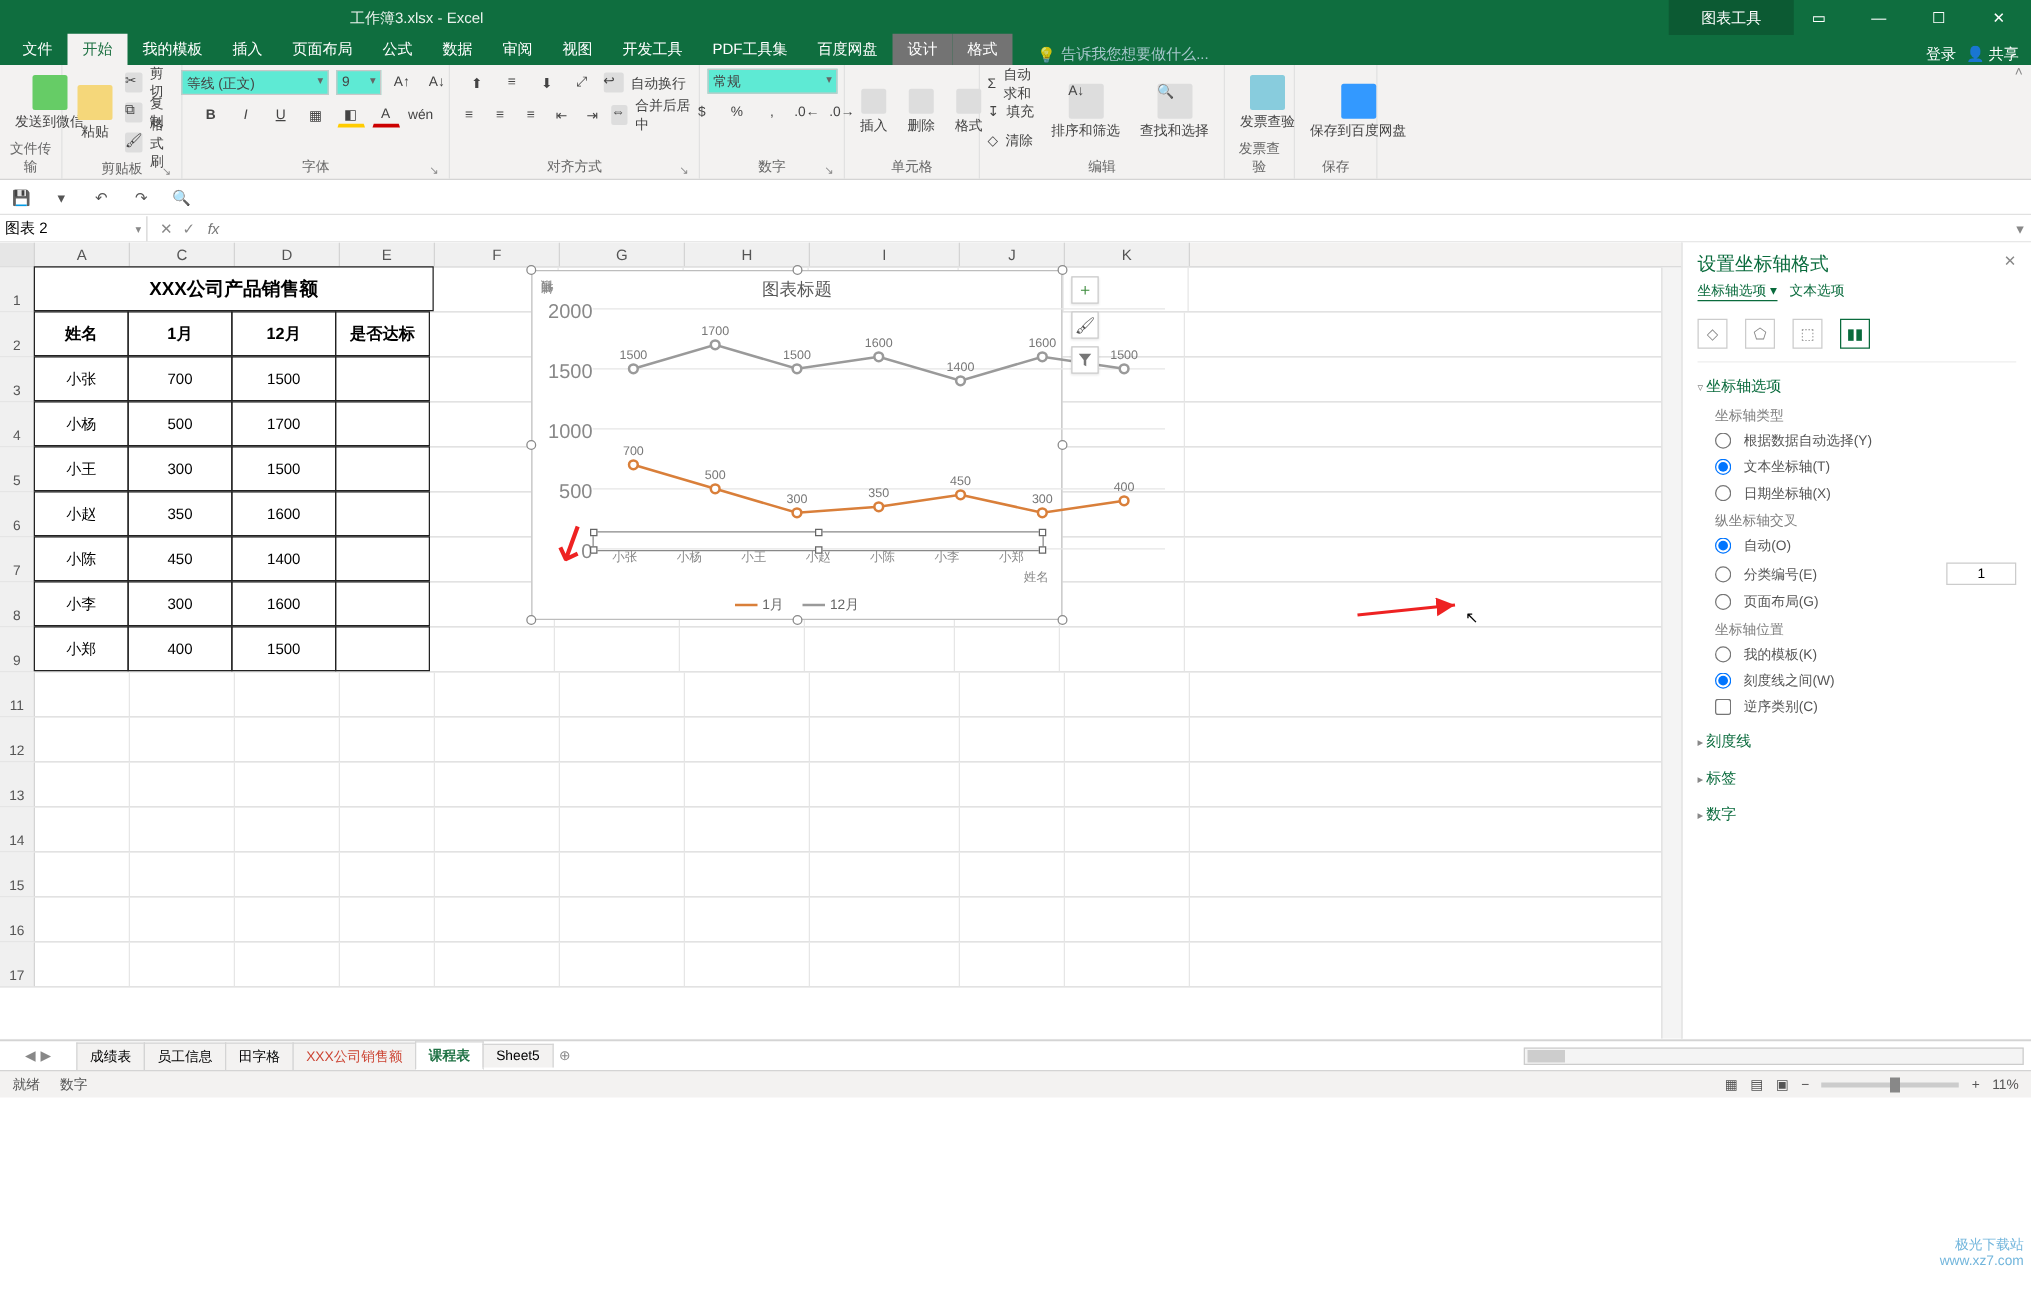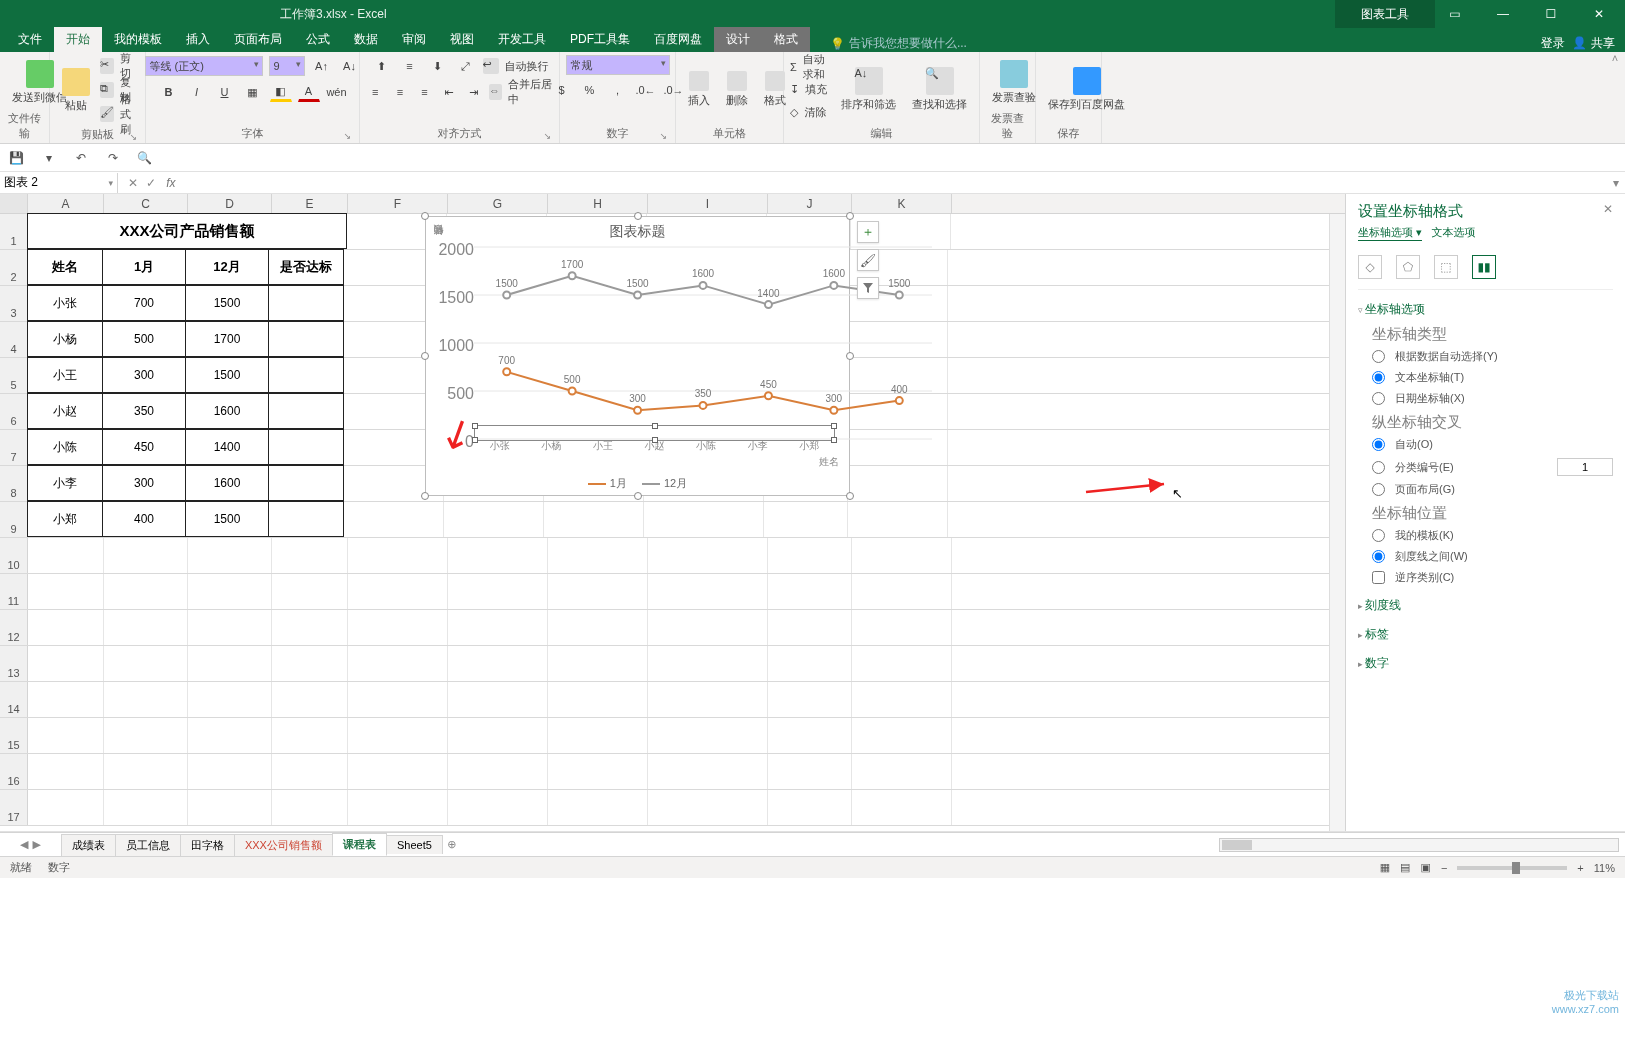--- a/index.html
+++ b/index.html
@@ -21,21 +21,21 @@
 .ribbon .group .body{flex:1;display:flex;align-items:center;gap:4px}
 .ribbon .group .label{text-align:center;color:#666;font-size:11px;padding:2px 0;position:relative}
 .ribbon .group .label .launcher{position:absolute;right:2px;bottom:2px;font-size:9px;color:#888}
 .rbtn{display:flex;flex-direction:column;align-items:center;justify-content:center;padding:2px 6px;gap:2px;cursor:pointer}
 .rbtn .ico{width:20px;height:20px;background:#ddd;border-radius:2px}
 .rbtn.lg .ico{width:28px;height:28px}
 .rbtn span{font-size:11px;color:#444;white-space:nowrap}
 .mini-row{display:flex;align-items:center;gap:6px;height:22px}
 .mini-row .ico-s{width:16px;height:16px;background:#ddd;border-radius:2px}
 .font-box{display:flex;flex-direction:column;gap:2px}
-.combo{height:20px;border:1px solid #c8c8c8;background:#c4b5fd;display:flex;align-items:center;padding:0 14px 0 4px;position:relative;font-size:11px}
+.combo{height:20px;border:1px solid #c8c8c8;background:#5eead4;display:flex;align-items:center;padding:0 14px 0 4px;position:relative;font-size:11px}
 .combo::after{content:"▾";position:absolute;right:3px;top:2px;font-size:9px;color:#666}
 .ico-btn{width:22px;height:20px;border:1px solid transparent;display:flex;align-items:center;justify-content:center;font-size:11px;color:#444}
 .qat{height:28px;background:#fff;border-bottom:1px solid #e1e1e1;display:flex;align-items:center;padding:0 8px;gap:14px}
 .qat .q{width:18px;height:18px;display:flex;align-items:center;justify-content:center;color:#555}
 .namebox-row{height:22px;border-bottom:1px solid #e1e1e1;display:flex;align-items:center;background:#fff}
 .namebox{width:118px;height:20px;border-right:1px solid #d4d4d4;padding:0 4px;display:flex;align-items:center;justify-content:space-between;font-size:12px}
 .fx-btns{display:flex;gap:8px;padding:0 10px;color:#888}
 .fx-lbl{font-style:italic;color:#777;padding-right:6px}
 .formula-bar{flex:1;padding-left:4px}
 .grid-area{display:flex;height:638px;border-bottom:1px solid #e1e1e1}
@@ -76,21 +76,21 @@
 .fp-icons{display:flex;gap:14px;padding:6px 0 10px;border-bottom:1px solid #eee;margin-bottom:8px}
 .fp-icons .fpi{width:24px;height:24px;border:1px solid #ccc;display:flex;align-items:center;justify-content:center;color:#888}
 .fp-icons .fpi.active{border-color:#0a6b3d;color:#0a6b3d}
 .fp-sec{margin-bottom:6px}
 .fp-sec-h{color:#0a6b3d;font-size:12px;cursor:pointer;padding:3px 0}
 .fp-sec-h::before{content:"▸ ";color:#888;font-size:9px}
 .fp-sec-h.open::before{content:"▿ "}
 .fp-row{padding:3px 0 3px 14px;display:flex;align-items:center;gap:6px;font-size:11px;color:#555}
 .fp-row input[type=radio],.fp-row input[type=checkbox]{margin-right:4px}
 .fp-row .num-in{width:56px;height:18px;border:1px solid #ccc;text-align:center;font-size:11px;margin-left:auto}
-.fp-label{padding-left:14px;color:#808080;font-size:15px;margin:4px 0 2px}
+.fp-label{padding-left:14px;color:#808080;font-size:11px;margin:4px 0 2px}
 .sheet-tabs{height:24px;background:#fff;border-top:1px solid #d4d4d4;display:flex;align-items:center;padding-left:20px;font-size:11px}
 .sheet-tabs .nav{display:flex;gap:4px;color:#888;padding-right:20px}
 .sheet-tabs .st{padding:3px 10px;border:1px solid #d4d4d4;border-bottom:none;background:#f3f2f1;margin-right:-1px;cursor:pointer}
 .sheet-tabs .st.active{background:#fff;border-bottom:1px solid #fff;color:#217346;font-weight:bold}
 .sheet-tabs .st.hl{color:#c43}
 .sheet-tabs .add{width:20px;text-align:center;color:#888;cursor:pointer}
 .sheet-tabs .hscroll{margin-left:auto;width:400px;height:14px;border:1px solid #ccc;background:#f4f4f4;position:relative;margin-right:6px}
 .statusbar{height:22px;background:#f3f2f1;border-top:1px solid #d4d4d4;display:flex;align-items:center;padding:0 10px;font-size:11px;color:#555}
 .statusbar .right{margin-left:auto;display:flex;align-items:center;gap:10px}
 .zoom-slider{width:110px;height:4px;background:#ccc;position:relative}
@@ -441,33 +441,20 @@
           <div class="cell" style="width: 120px;"></div>
           <div class="cell" style="width: 84px;"></div>
           <div class="cell" style="width: 100px;"></div>
         </div>
         <div class="row">
           <div class="rowhdr">9</div>
           <div class="cell tbl-cell" style="width: 76px;">小郑</div>
           <div class="cell tbl-cell" style="width: 84px;">400</div>
           <div class="cell tbl-cell" style="width: 84px;">1500</div>
           <div class="cell tbl-cell" style="width: 76px;"></div>
-          <div class="cell" style="width: 100px;"></div>
-          <div class="cell" style="width: 100px;"></div>
-          <div class="cell" style="width: 100px;"></div>
-          <div class="cell" style="width: 120px;"></div>
-          <div class="cell" style="width: 84px;"></div>
-          <div class="cell" style="width: 100px;"></div>
-        </div>
-        <div class="row">
-          <div class="rowhdr">10</div>
-          <div class="cell" style="width: 76px;"></div>
-          <div class="cell" style="width: 84px;"></div>
-          <div class="cell" style="width: 84px;"></div>
-          <div class="cell" style="width: 76px;"></div>
           <div class="cell" style="width: 100px;"></div>
           <div class="cell" style="width: 100px;"></div>
           <div class="cell" style="width: 100px;"></div>
           <div class="cell" style="width: 120px;"></div>
           <div class="cell" style="width: 84px;"></div>
           <div class="cell" style="width: 100px;"></div>
         </div>
         <div class="row">
           <div class="rowhdr">11</div>
           <div class="cell" style="width: 76px;"></div>

